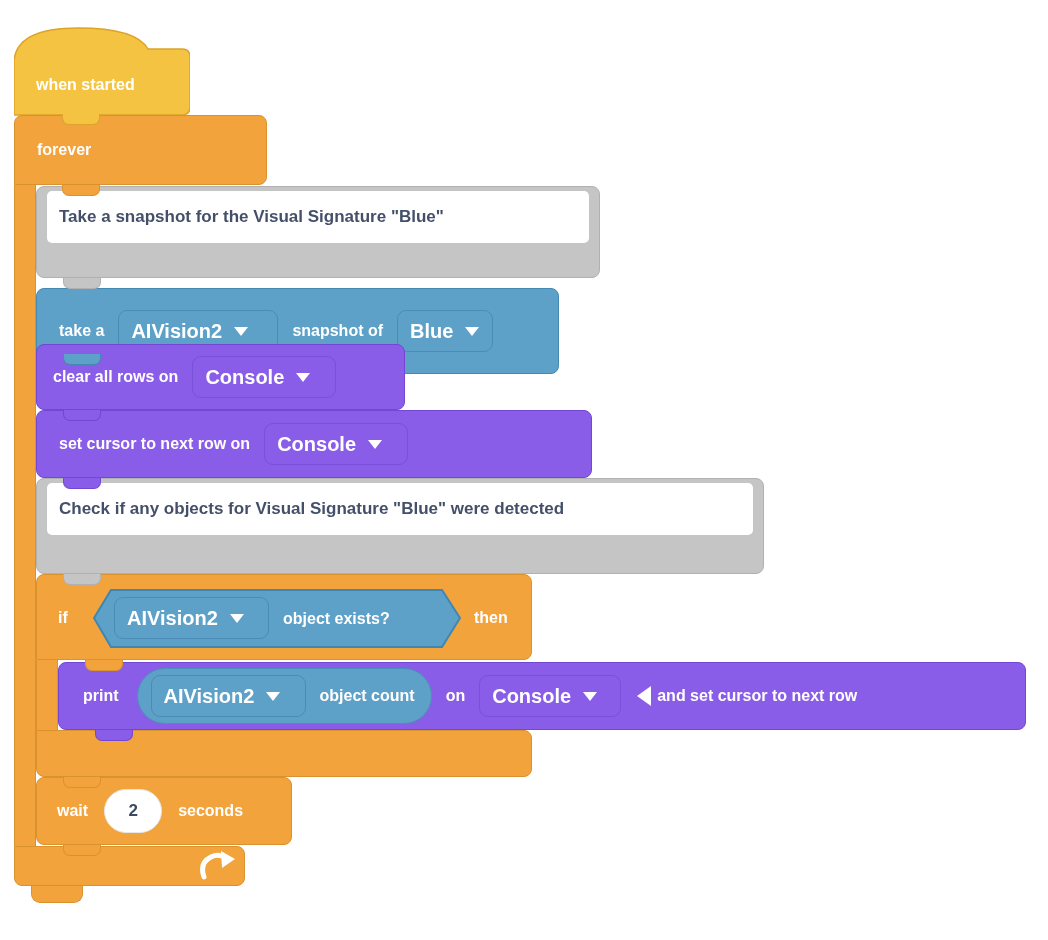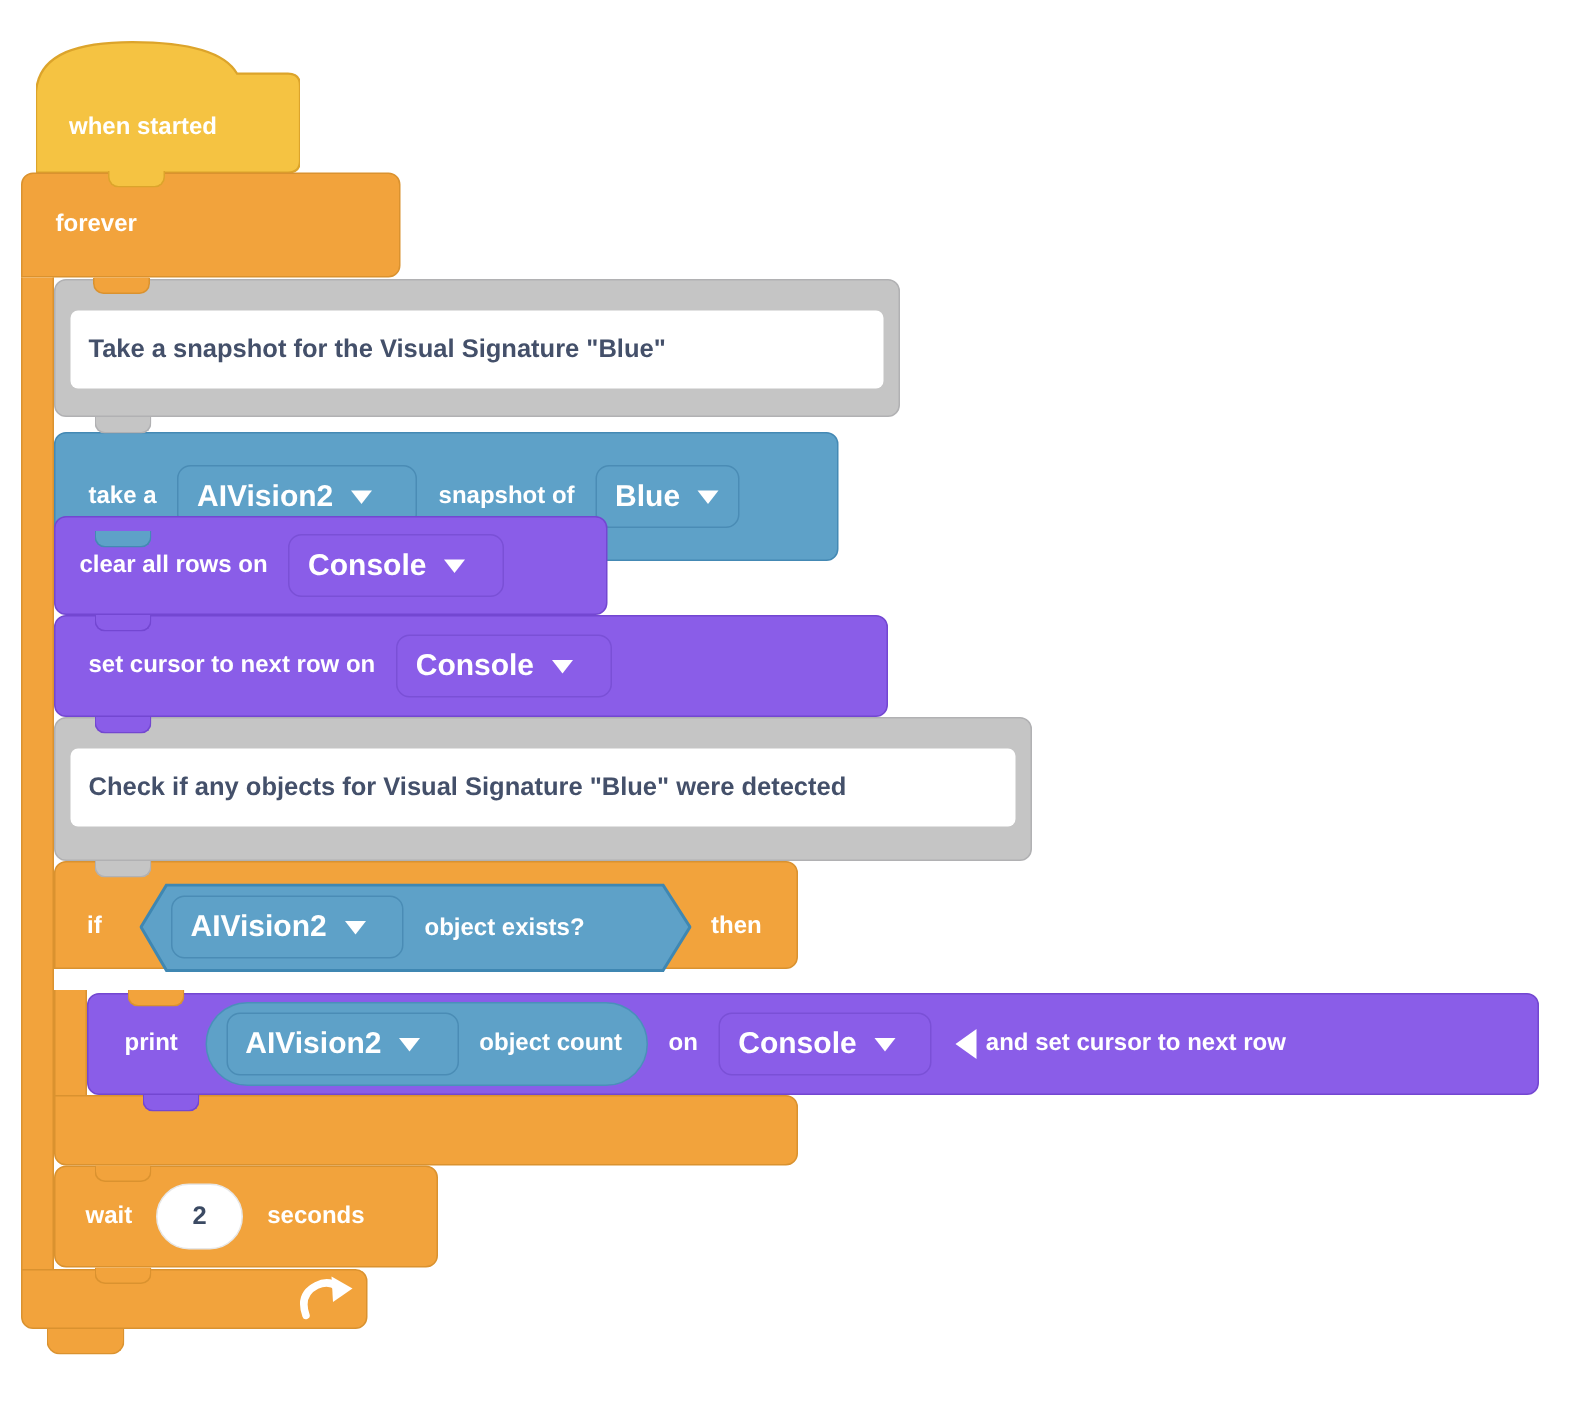--- a/index.html
+++ b/index.html
@@ -22,40 +22,40 @@
   .tab.purple{background:#8A5DE8;border:1px solid #7347D1;border-top:none;}
   .tab.gray{background:#C5C5C5;border:1px solid #B1B1B3;border-top:none;}
   
   .dd{display:flex;align-items:center;box-sizing:border-box;height:42px;border-radius:9px;
       padding:0 12px;color:#fff;font-size:20px;white-space:nowrap;}
   .dd .caret{width:0;height:0;border-left:7px solid transparent;border-right:7px solid transparent;
              border-top:9px solid #fff;margin-left:12px;}
   .dd-blue{border:1.5px solid #4A8CB5;}
   .dd-purple{border:1.5px solid #7A50D6;}
   
-  .comment-inner{position:absolute;left:10px;right:10px;top:20px;height:52px;background:#fff;
+  .comment-inner{position:absolute;left:10px;right:10px;top:4px;height:52px;background:#fff;
                  border-radius:5px;display:flex;align-items:center;padding-left:12px;box-sizing:border-box;}
   .comment-text{color:#44506A;font-size:17px;white-space:nowrap;}
   
   .hexwrap{position:absolute;left:56px;top:14px;width:368px;height:59px;}
   .hexwrap svg{position:absolute;left:0;top:0;}
   .pill{display:flex;align-items:center;box-sizing:border-box;height:56px;border-radius:28px;
         background:#5EA1C8;border:1.5px solid #4A90BA;padding:0 16px 0 13px;}
   .oval-input{display:flex;align-items:center;justify-content:center;box-sizing:border-box;
               width:58px;height:44px;background:#fff;border-radius:22px;border:1px solid #E7E7E7;
               color:#3B4A63;font-size:17px;}
   .tri-left{width:0;height:0;border-top:10px solid transparent;border-bottom:10px solid transparent;
             border-right:14px solid #fff;}
 </style>
 </head>
 <body>
 
 <div class="canvas">
 
-  <div class="abs" style="left:24px;top:27px;width:176px;height:100px;">
+  <div class="abs" style="left:14px;top:27px;width:176px;height:100px;">
     <svg width="176" height="89" viewBox="0 0 176 89">
       <path d="M0,88 L0,34 C2,8 30,1 64,1 C102,1 126,8 134,22 L168,22 Q176,22 176,30 L176,80 Q176,88 168,88 Z" fill="#F5C342" stroke="#DCA42B" stroke-width="1.5"></path>
     </svg>
     <span class="lbl abs" style="left:22px;top:30px;height:56px;display:flex;align-items:center;">when started</span>
     <div class="tab gold" style="left:48px;top:87px;"></div>
   </div>
 
   <div class="block orange-f flexrow" style="left:14px;top:115px;width:253px;height:70px;border-radius:8px 8px 8px 0;padding-left:22px;">
     <span class="lbl">forever</span>
     <div class="tab orange" style="left:47px;top:69px;"></div>
@@ -101,28 +101,28 @@
 
   <div class="block purple-f flexrow" style="left:36px;top:410px;width:556px;height:68px;padding-left:22px;">
     <span class="lbl">set cursor to next row on</span>
     <div class="dd dd-purple" style="margin-left:14px;width:144px;">
       <span>Console</span>
       <span class="caret"></span>
     </div>
     <div class="tab purple" style="left:26px;top:67px;"></div>
   </div>
 
-  <div class="block gray-f" style="left:36px;top:478px;width:652px;height:96px;">
+  <div class="block gray-f" style="left:36px;top:478px;width:728px;height:96px;">
     <div class="comment-inner">
       <span class="comment-text">Check if any objects for Visual Signature "Blue" were detected</span>
     </div>
     <div class="tab gray" style="left:26px;top:95px;"></div>
   </div>
 
-  <div class="block orange-f" style="left:36px;top:574px;width:496px;height:72px;border-radius:8px 8px 8px 0;">
+  <div class="block orange-f" style="left:36px;top:574px;width:496px;height:86px;border-radius:8px 8px 8px 0;">
     <span class="lbl abs" style="left:21px;top:0;height:86px;display:flex;align-items:center;">if</span>
     <div class="hexwrap">
       <svg width="368" height="59" viewBox="0 0 368 59">
         <polygon points="18,1 349,1 367,29 349,58 18,58 1,29" fill="#5EA1C8" stroke="#3F87B2" stroke-width="2"></polygon>
       </svg>
       <div class="dd dd-blue abs" style="left:21px;top:8px;width:155px;">
         <span>AIVision2</span>
         <span class="caret"></span>
       </div>
       <span class="lbl abs" style="left:190px;top:0;height:59px;display:flex;align-items:center;">object exists?</span>

